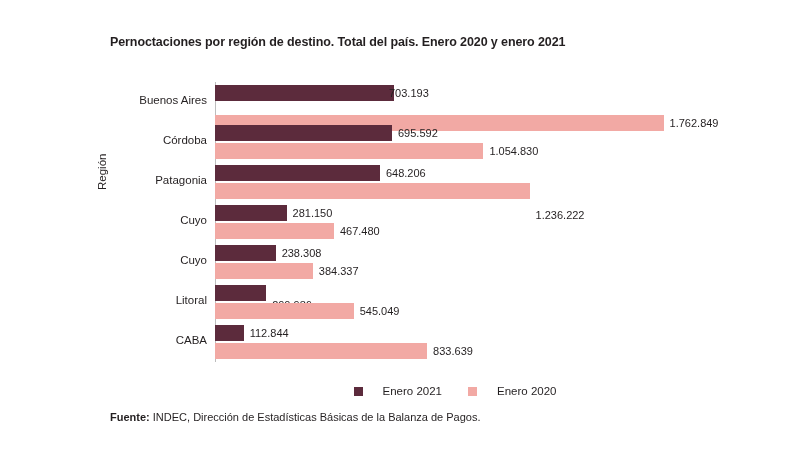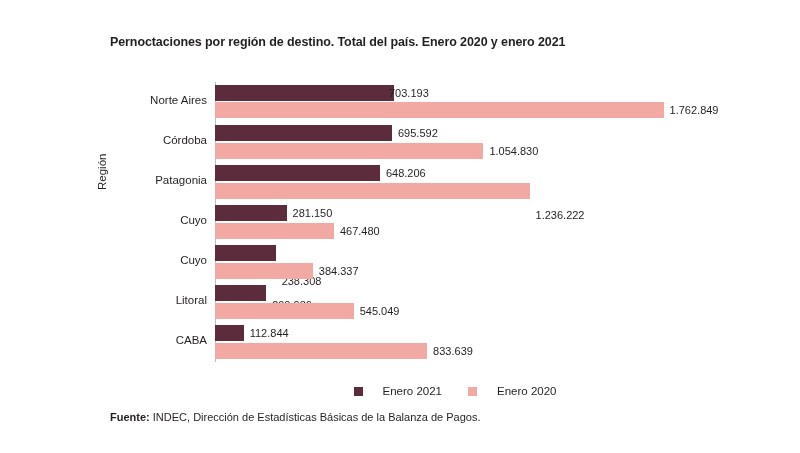--- a/index.html
+++ b/index.html
@@ -139,36 +139,36 @@
 </head>
 <body>
 
 <div id="chart-root">
 
   <div class="chart-title">Pernoctaciones por región de destino. Total del país. Enero 2020 y enero 2021</div>
 
   <div class="y-axis-title">Región</div>
 
   <div class="cat-labels" id="cat-labels">
-      <div class="cat-label" style="top: 12px;">Norte Aires</div>
+      <div class="cat-label" style="top: 12px;">Buenos Aires</div>
       <div class="cat-label" style="top: 52px;">Córdoba</div>
       <div class="cat-label" style="top: 92px;">Patagonia</div>
       <div class="cat-label" style="top: 132px; margin-left: 28px;">Cuyo</div>
       <div class="cat-label" style="top: 172px;">Cuyo</div>
       <div class="cat-label" style="top: 212px;">Litoral</div>
       <div class="cat-label" style="top: 252px;">CABA</div>
     </div>
 
   <div class="plot" id="plot">
     <div class="axis-line"></div>
   <div class="bar-row" style="top: 3px; width: 480px;">
         <div class="bar s2021" style="width: 178.924px;"></div>
         <span class="bar-label" style="left: 168px; text-align: center;">703.193</span>
       </div>
-      <div class="bar-row" style="top: 20px; width: 420px;">
+      <div class="bar-row" style="top: 33px; width: 420px;">
         <div class="bar s2020" style="width: 448.547px;"></div>
         <span class="bar-label" style="left: 448.547px;">1.762.849</span>
       </div>
       <div class="bar-row" style="top: 43px; width: 480px;">
         <div class="bar s2021" style="width: 176.99px;"></div>
         <span class="bar-label" style="left: 176.99px;">695.592</span>
       </div>
       <div class="bar-row" style="top: 61px; width: 480px;">
         <div class="bar s2020" style="width: 268.396px;"></div>
         <span class="bar-label" style="left: 268.396px;">1.054.830</span>
@@ -184,21 +184,21 @@
       <div class="bar-row" style="top: 123px; width: 480px;">
         <div class="bar s2021" style="width: 71.5371px;"></div>
         <span class="bar-label" style="left: 71.5371px;">281.150</span>
       </div>
       <div class="bar-row" style="top: 141px; width: 480px;">
         <div class="bar s2020" style="width: 118.948px;"></div>
         <span class="bar-label" style="left: 118.948px;">467.480</span>
       </div>
       <div class="bar-row" style="top: 163px; width: 480px;">
         <div class="bar s2021" style="width: 60.6361px;"></div>
-        <span class="bar-label" style="left: 60.6361px; margin-top: 28px;">238.308</span>
+        <span class="bar-label" style="left: 60.6361px;">238.308</span>
       </div>
       <div class="bar-row" style="top: 181px; width: 480px;">
         <div class="bar s2020" style="width: 97.7924px;"></div>
         <span class="bar-label" style="left: 97.7924px;">384.337</span>
       </div>
       <div class="bar-row" style="top: 203px; width: 480px;">
         <div class="bar s2021" style="width: 51.1398px;"></div>
         <span class="bar-label" style="left: 51.1398px; margin-top: 12px;">200.986</span>
       </div>
       <div class="bar-row" style="top: 221px; width: 480px;">

